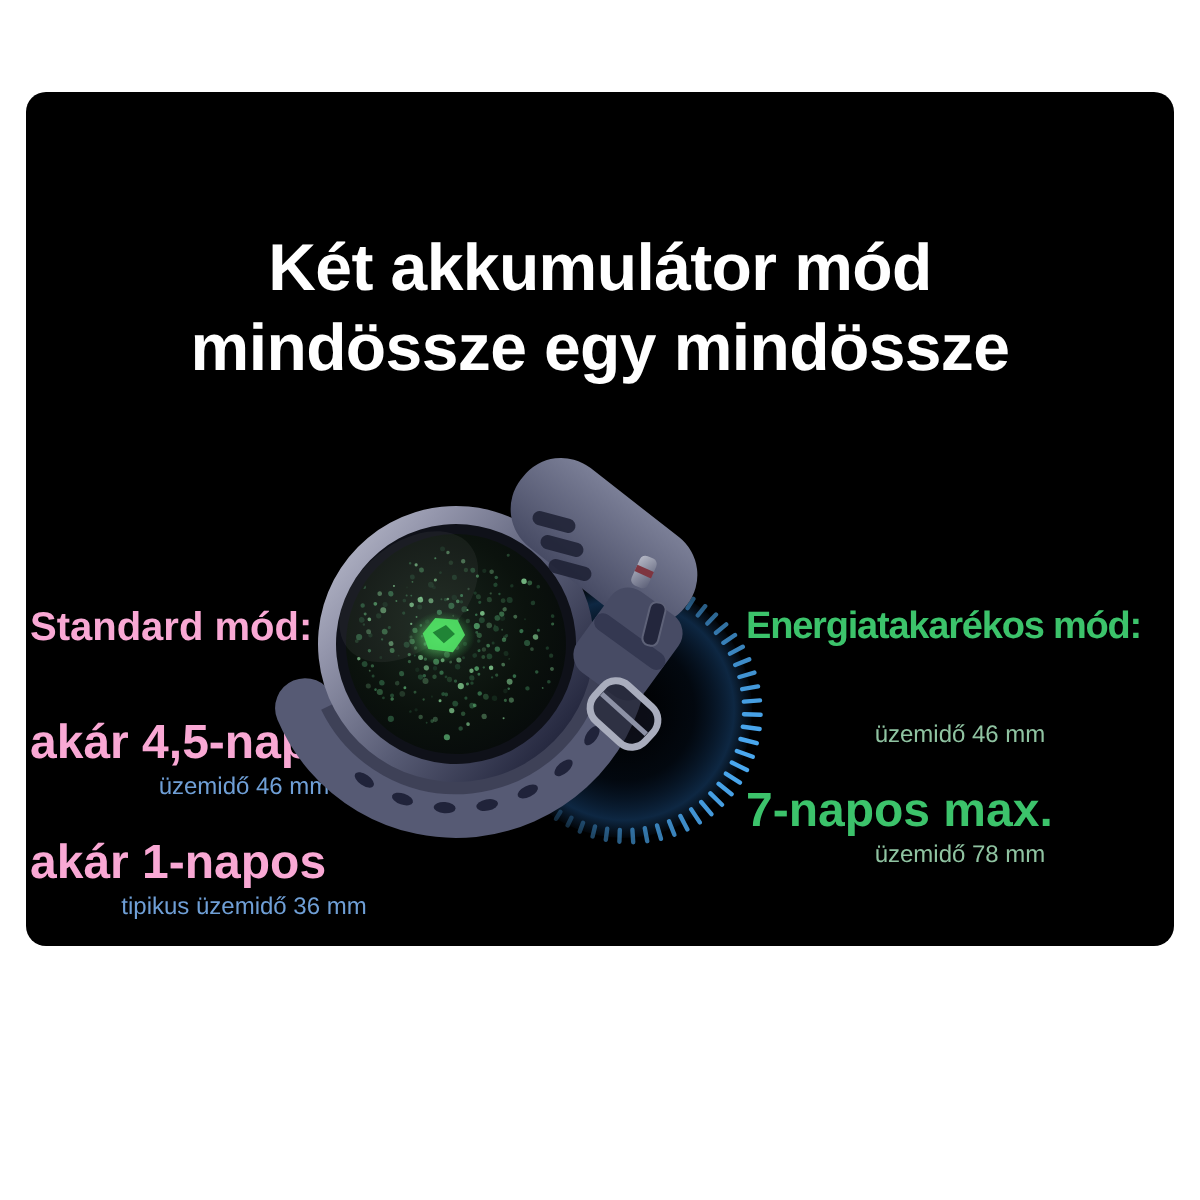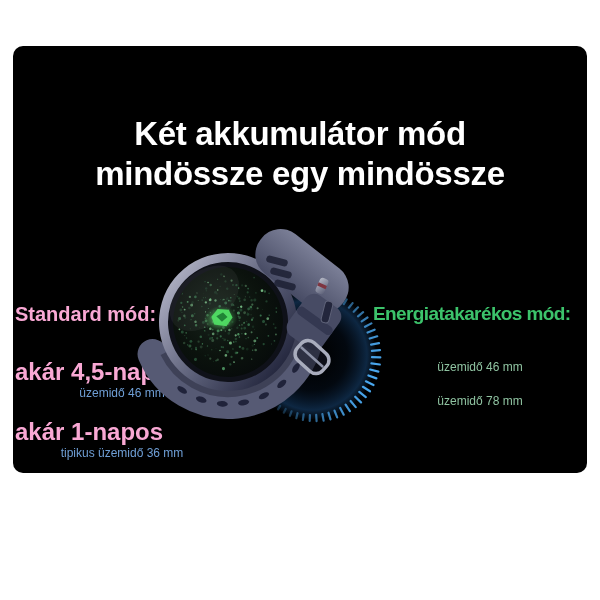--- a/index.html
+++ b/index.html
@@ -52,20 +52,21 @@
         <div class="spec-detail blue-light">tipikus üzemidő 36 mm</div>
       </div>
     </div>
 
     <div class="col col-right">
       <div class="col-heading tight green">Energiatakarékos mód:</div>
       <div class="spec">
         <div class="spec-detail green-light">üzemidő 46 mm</div>
       </div>
       <div class="spec">
+        <div class="spec-value green">7-napos max.</div>
         <div class="spec-detail green-light">üzemidő 78 mm</div>
       </div>
     </div>
   </div>
 
   <svg class="watch-svg" viewBox="0 0 600 600">
     <defs>
       <radialGradient id="ringGlow">
         <stop offset="0%" stop-color="rgba(20,60,110,0)"></stop>
         <stop offset="55%" stop-color="rgba(25,80,150,0.10)"></stop>

